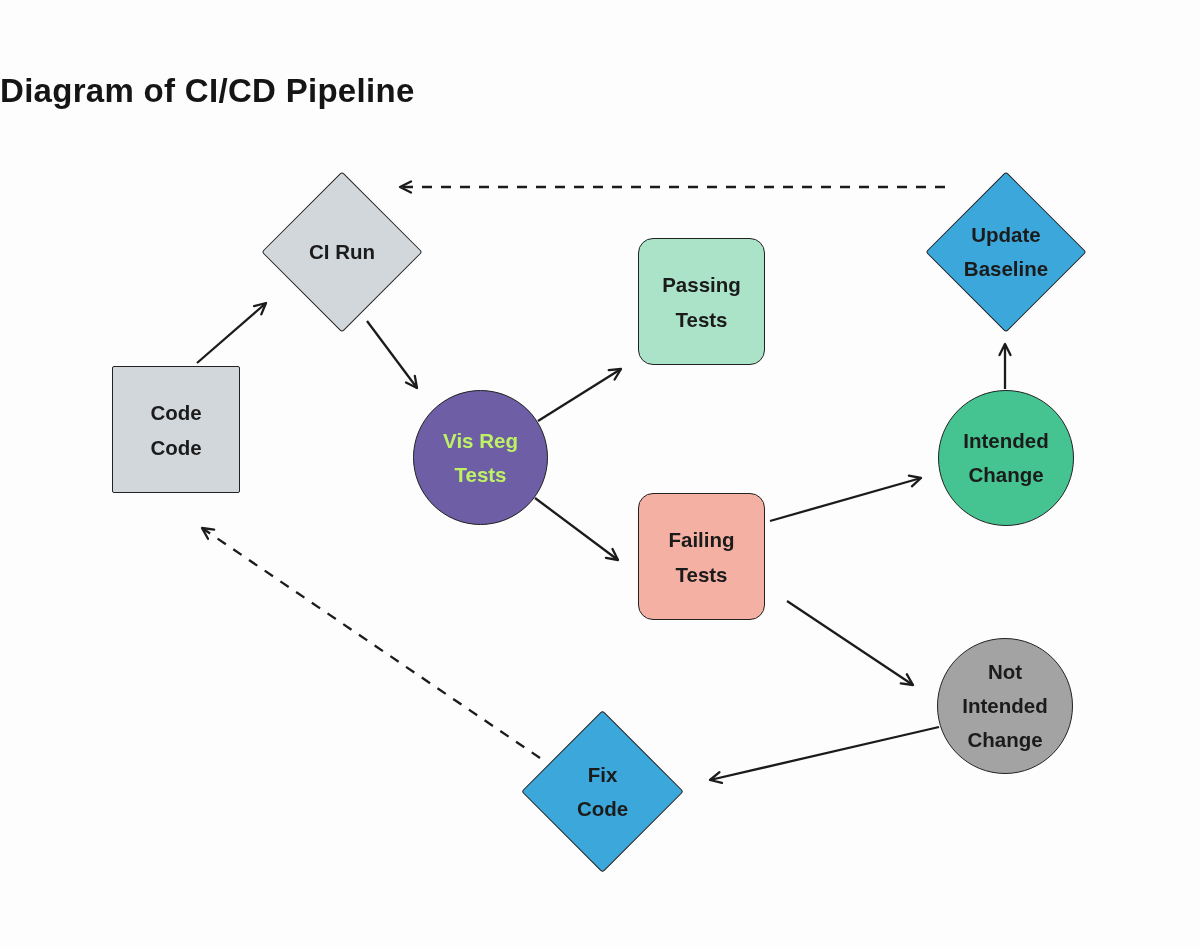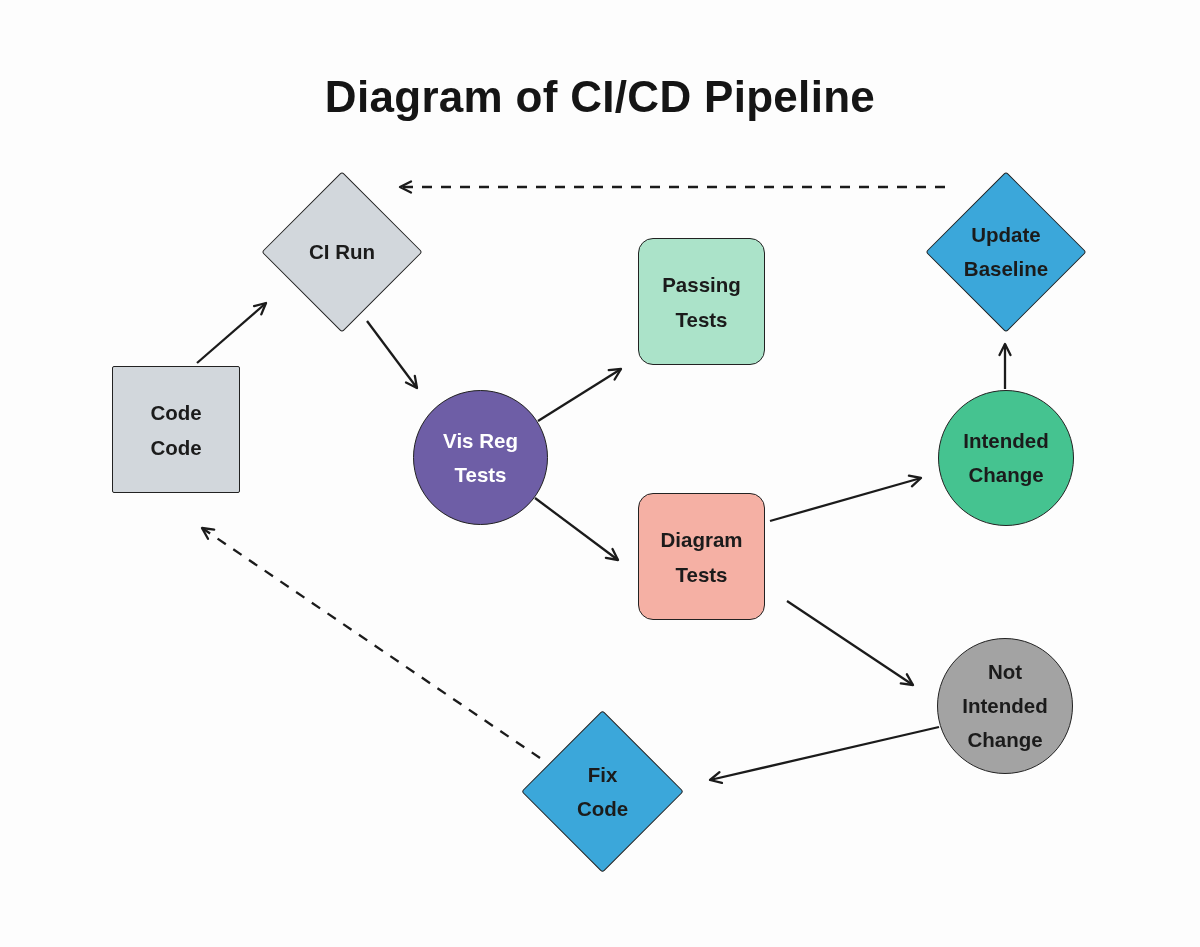--- a/index.html
+++ b/index.html
@@ -9,22 +9,21 @@
     height: 947px;
     background: #fdfdfd;
     font-family: "Liberation Sans", sans-serif;
     overflow: hidden;
   }
   .title {
     position: absolute;
     top: 72px;
     left: 0;
     width: 100%;
-    text-align: center;
-    font-size: 44px;
+    font-size: 33px;
     font-weight: 700;
     color: #151515;
     letter-spacing: 0.3px;
   }
   .edges {
     position: absolute;
     left: 0;
     top: 0;
   }
   .edges line { stroke: #1b1b1b; stroke-width: 2.3px; }
@@ -50,21 +49,21 @@
   .diamond-label {
     position: absolute;
     inset: 0;
     transform: rotate(-45deg);
     display: flex;
     flex-direction: column;
     align-items: center;
     justify-content: center;
     line-height: 34px;
   }
-  .white-text { color: #ffffff; }
+  .white-text { color: #bef264; }
 </style>
 </head>
 <body>
 
 <div class="canvas">
 
   <div class="title">Diagram of CI/CD Pipeline</div>
 
   <svg class="edges" width="1200" height="947" viewBox="0 0 1200 947">
     <defs>
@@ -99,21 +98,21 @@
     <span>Vis Reg</span>
     <span>Tests</span>
   </div>
 
   <div class="node rounded-rect" style="left:638px; top:238px; width:127px; height:127px; background:#abe3c9;">
     <span>Passing</span>
     <span>Tests</span>
   </div>
 
   <div class="node rounded-rect" style="left:638px; top:493px; width:127px; height:127px; background:#f5b0a4;">
-    <span>Diagram</span>
+    <span>Failing</span>
     <span>Tests</span>
   </div>
 
   <div class="node circle" style="left:938px; top:390px; width:136px; height:136px; background:#45c390;">
     <span>Intended</span>
     <span>Change</span>
   </div>
 
   <div class="node circle" style="left:937px; top:638px; width:136px; height:136px; background:#a3a3a3;">
     <span>Not</span>

